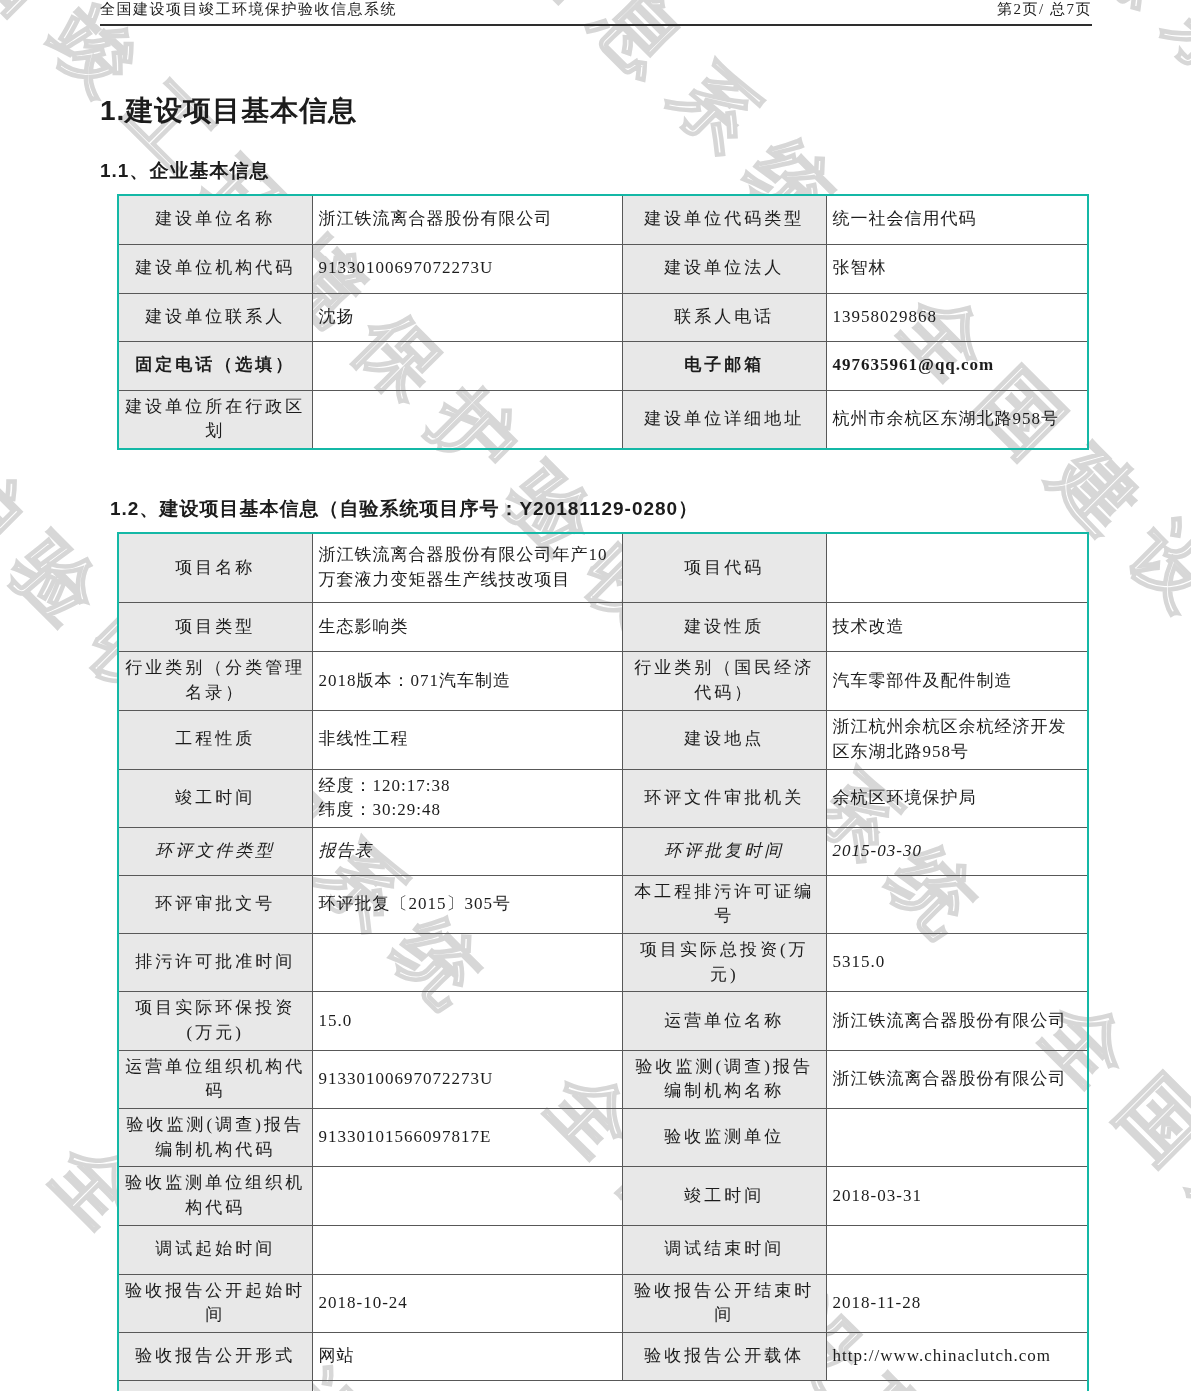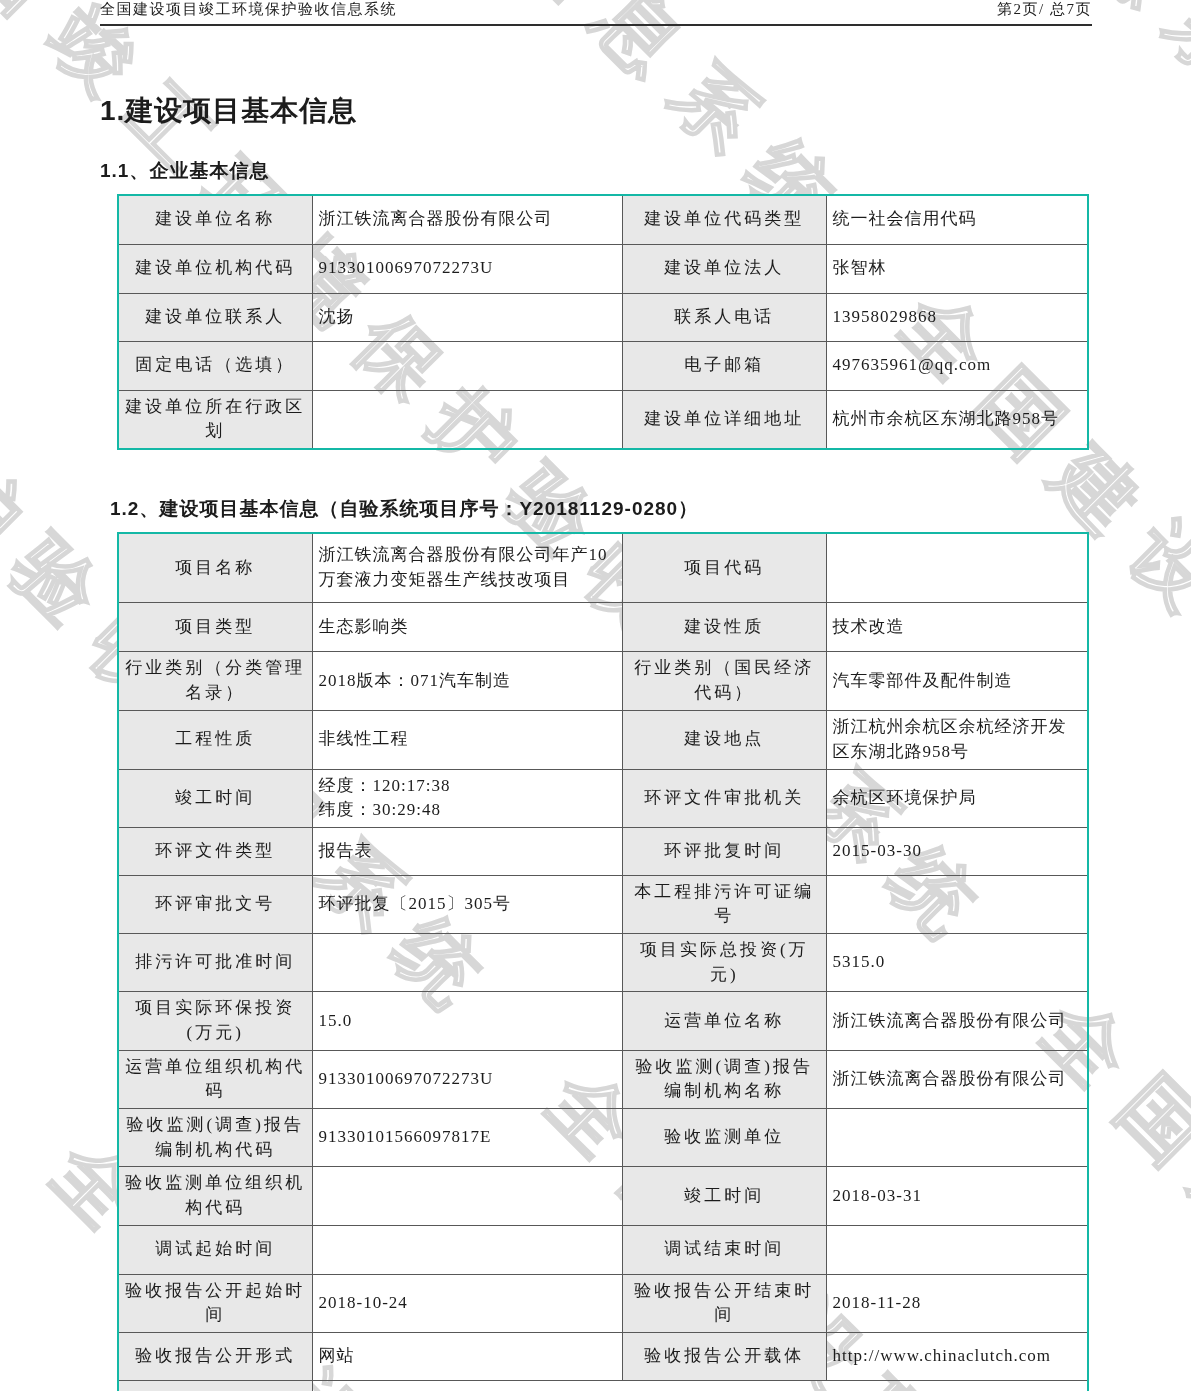--- a/index.html
+++ b/index.html
@@ -127,21 +127,21 @@
             <td class="val">91330100697072273U</td>
             <td class="lbl">建设单位法人</td>
             <td class="val">张智林</td>
           </tr>
           <tr style="height: 48px;">
             <td class="lbl">建设单位联系人</td>
             <td class="val">沈扬</td>
             <td class="lbl">联系人电话</td>
             <td class="val">13958029868</td>
           </tr>
-          <tr style="height: 49px;">
+          <tr style="height: 49px; font-weight: bold;">
             <td class="lbl">固定电话（选填）</td>
             <td class="val"></td>
             <td class="lbl">电子邮箱</td>
             <td class="val">497635961@qq.com</td>
           </tr>
           <tr style="height: 58px;">
             <td class="lbl">建设单位所在行政区划</td>
             <td class="val"></td>
             <td class="lbl">建设单位详细地址</td>
             <td class="val">杭州市余杭区东湖北路958号</td>
@@ -183,21 +183,21 @@
             <td class="lbl">建设地点</td>
             <td class="val">浙江杭州余杭区余杭经济开发区东湖北路958号</td>
           </tr>
           <tr style="height: 56px;">
             <td class="lbl">竣工时间</td>
             <td class="val">经度：120:17:38
 纬度：30:29:48</td>
             <td class="lbl">环评文件审批机关</td>
             <td class="val">余杭区环境保护局</td>
           </tr>
-          <tr style="height: 48px;">
+          <tr style="height: 48px; font-style: italic;">
             <td class="lbl">环评文件类型</td>
             <td class="val">报告表</td>
             <td class="lbl">环评批复时间</td>
             <td class="val">2015-03-30</td>
           </tr>
           <tr style="height: 57px;">
             <td class="lbl">环评审批文号</td>
             <td class="val">环评批复〔2015〕305号</td>
             <td class="lbl">本工程排污许可证编号</td>
             <td class="val"></td>

